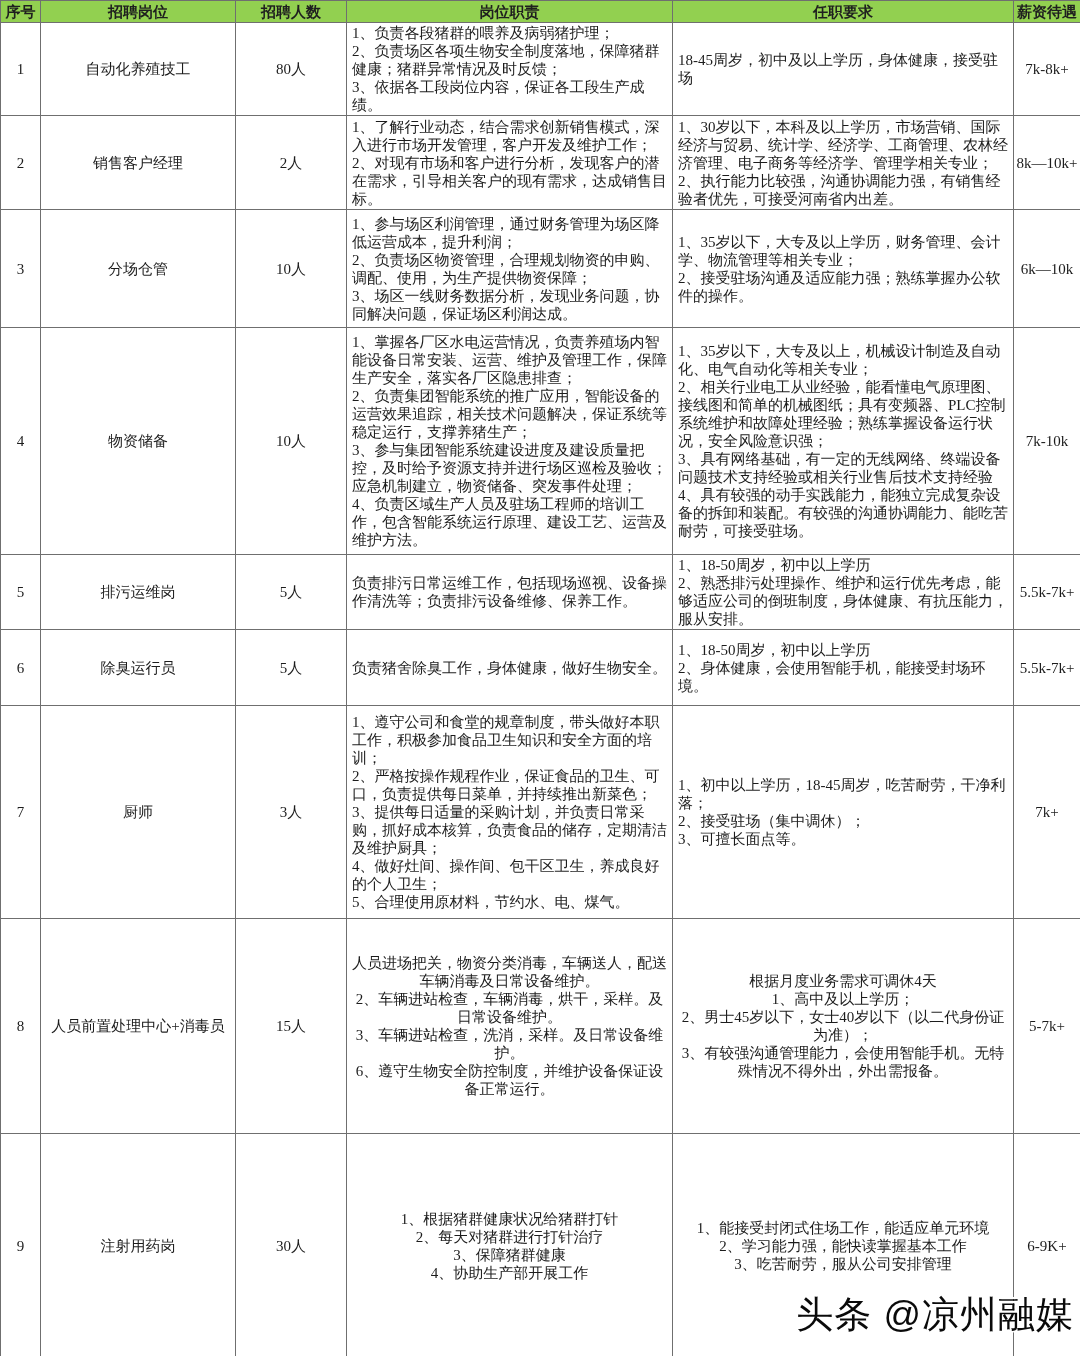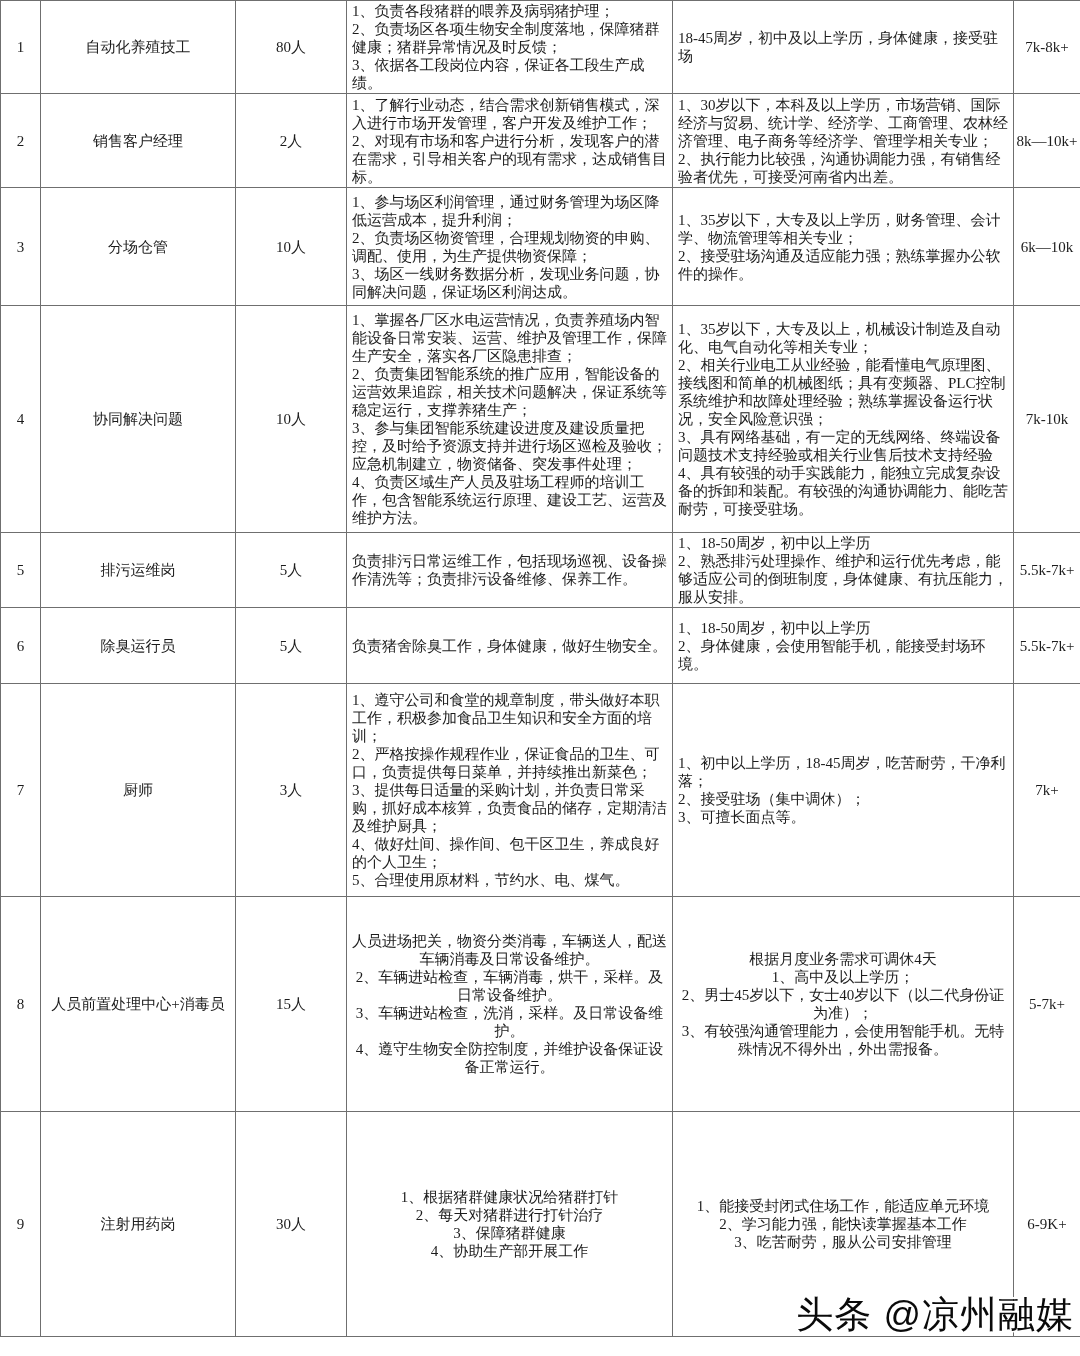--- a/index.html
+++ b/index.html
@@ -61,20 +61,28 @@
 <table class="recruit">
   <colgroup>
     <col style="width:40px">
       <col style="width:195px">
       <col style="width:111px">
     <col style="width:326px">
       <col style="width:341px">
       <col style="width:67px">
   </colgroup>
   <tbody>
+      <tr style="height:22px">
+    <th>序号</th>
+    <th>招聘岗位</th>
+    <th>招聘人数</th>
+    <th>岗位职责</th>
+    <th>任职要求</th>
+    <th>薪资待遇</th>
+  </tr>
 
   <tr style="height:91px">
     <td class="c">1</td>
     <td class="c">自动化养殖技工</td>
     <td class="c">80人</td>
     <td class="txt">1、负责各段猪群的喂养及病弱猪护理；
 2、负责场区各项生物安全制度落地，保障猪群健康；猪群异常情况及时反馈；
 3、依据各工段岗位内容，保证各工段生产成绩。</td>
     <td class="txt">18-45周岁，初中及以上学历，身体健康，接受驻场</td>
     <td class="c">7k-8k+</td>
@@ -98,21 +106,21 @@
     <td class="txt">1、参与场区利润管理，通过财务管理为场区降低运营成本，提升利润；
 2、负责场区物资管理，合理规划物资的申购、调配、使用，为生产提供物资保障；
 3、场区一线财务数据分析，发现业务问题，协同解决问题，保证场区利润达成。</td>
     <td class="txt">1、35岁以下，大专及以上学历，财务管理、会计学、物流管理等相关专业；
 2、接受驻场沟通及适应能力强；熟练掌握办公软件的操作。</td>
     <td class="c">6k—10k</td>
   </tr>
 
   <tr style="height:227px">
     <td class="c">4</td>
-    <td class="c">协同解决问题</td>
+    <td class="c">物资储备</td>
     <td class="c">10人</td>
     <td class="txt">1、掌握各厂区水电运营情况，负责养殖场内智能设备日常安装、运营、维护及管理工作，保障生产安全，落实各厂区隐患排查；
 2、负责集团智能系统的推广应用，智能设备的运营效果追踪，相关技术问题解决，保证系统等稳定运行，支撑养猪生产；
 3、参与集团智能系统建设进度及建设质量把控，及时给予资源支持并进行场区巡检及验收；应急机制建立，物资储备、突发事件处理；
 4、负责区域生产人员及驻场工程师的培训工作，包含智能系统运行原理、建设工艺、运营及维护方法。</td>
     <td class="txt">1、35岁以下，大专及以上，机械设计制造及自动化、电气自动化等相关专业；
 2、相关行业电工从业经验，能看懂电气原理图、接线图和简单的机械图纸；具有变频器、PLC控制系统维护和故障处理经验；熟练掌握设备运行状况，安全风险意识强；
 3、具有网络基础，有一定的无线网络、终端设备问题技术支持经验或相关行业售后技术支持经验
 4、具有较强的动手实践能力，能独立完成复杂设备的拆卸和装配。有较强的沟通协调能力、能吃苦耐劳，可接受驻场。</td>
     <td class="c">7k-10k</td>
@@ -153,21 +161,21 @@
     <td class="c">7k+</td>
   </tr>
 
   <tr style="height:215px">
     <td class="c">8</td>
     <td class="c">人员前置处理中心+消毒员</td>
     <td class="c">15人</td>
     <td class="txt ctr">人员进场把关，物资分类消毒，车辆送人，配送车辆消毒及日常设备维护。
 2、车辆进站检查，车辆消毒，烘干，采样。及日常设备维护。
 3、车辆进站检查，洗消，采样。及日常设备维护。
-4、遵守生物安全防控制度，并维护设备保证设备正常运行。</td>
+6、遵守生物安全防控制度，并维护设备保证设备正常运行。</td>
     <td class="txt ctr">根据月度业务需求可调休4天
 1、高中及以上学历；
 2、男士45岁以下，女士40岁以下（以二代身份证为准）；
 3、有较强沟通管理能力，会使用智能手机。无特殊情况不得外出，外出需报备。</td>
     <td class="c">5-7k+</td>
   </tr>
 
   <tr style="height:225px">
     <td class="c">9</td>
     <td class="c">注射用药岗</td>

